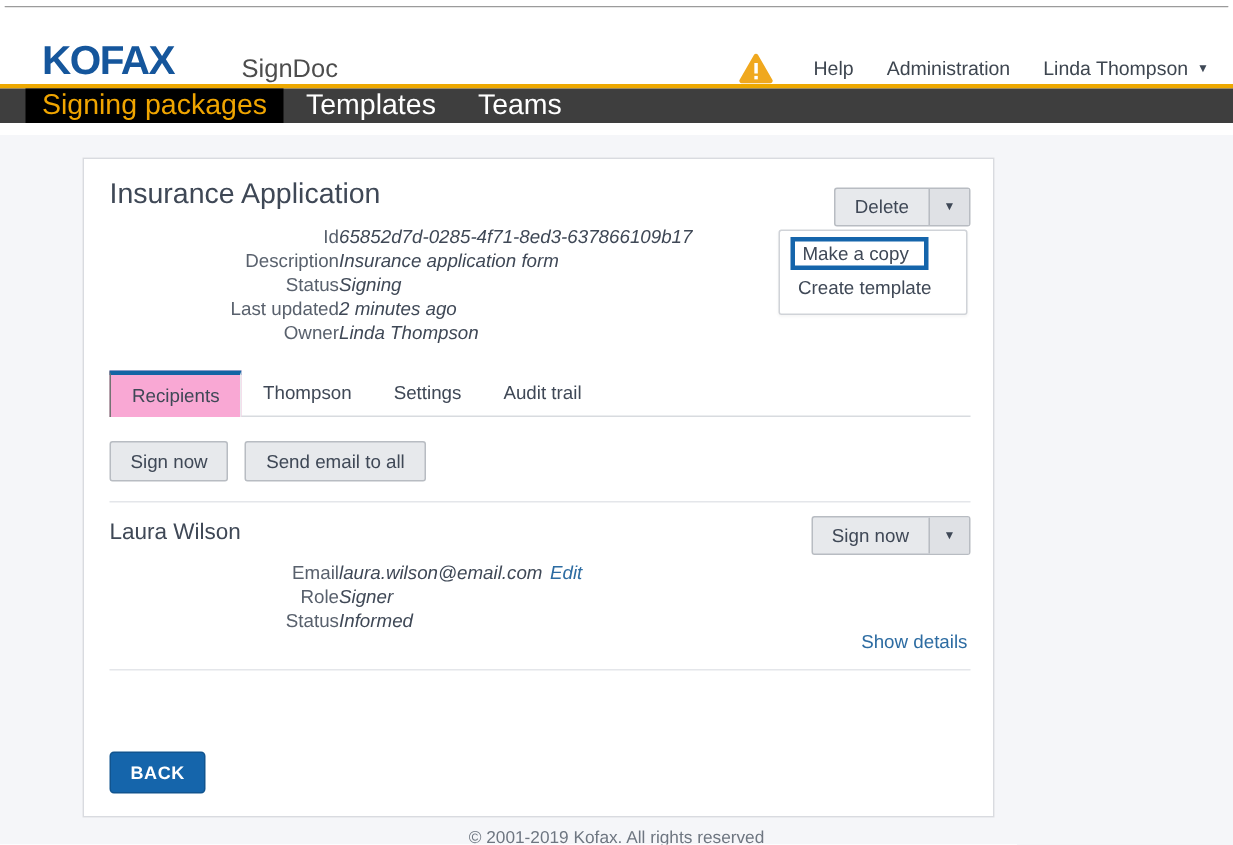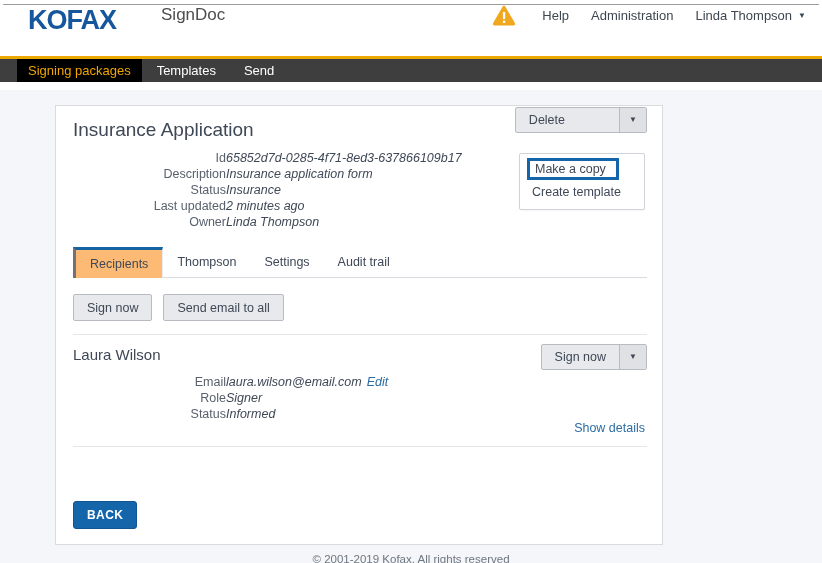--- a/index.html
+++ b/index.html
@@ -19,31 +19,31 @@
     --divider:#e4e6ea;
   }
   *{box-sizing:border-box;margin:0;padding:0;}
   html,body{width:822px;height:563px;overflow:hidden;}
   body{font-family:"Liberation Sans","DejaVu Sans",sans-serif;background:#ffffff;position:relative;color:var(--text-dark);}
 
   
   .top-hairline{position:absolute;top:4px;left:3px;right:3px;height:1px;background:#9b9b9b;border-radius:1px;}
 
   
-  .header{position:absolute;top:5px;left:0;right:0;height:51px;background:#fff;display:flex;align-items:flex-start;padding:0 16px 0 28px;}
+  .header{position:absolute;top:5px;left:0;right:0;height:51px;background:#fff;display:flex;align-items:flex-end;padding:0 16px 0 28px;}
   .logo{font-size:27px;font-weight:800;letter-spacing:-1px;color:var(--brand-blue);cursor:pointer;}
   .product{font-size:17px;color:#4d4d4d;margin-left:45px;}
   .header-right{margin-left:auto;display:flex;align-items:center;gap:22px;font-size:13px;color:#3e4650;}
   .header-link{cursor:pointer;}
   .user-menu{display:flex;align-items:center;gap:6px;cursor:pointer;}
   .caret{font-size:8px;color:#3f4856;line-height:1;}
 
   
   .gold-bar{position:absolute;top:56px;left:0;right:0;height:3px;background:var(--gold);}
-  .nav{position:absolute;top:59px;left:0;right:0;height:23px;background:var(--nav-bg);display:flex;align-items:stretch;padding-left:17px;font-size:13px;}
+  .nav{position:absolute;top:59px;left:0;right:0;height:23px;background:var(--nav-bg);display:flex;align-items:stretch;padding-left:17px;font-size:19px;}
   .nav-item{display:flex;align-items:center;padding:0 13px;color:#ffffff;cursor:pointer;}
   .nav-item.active{background:var(--nav-active-bg);color:var(--nav-active-text);padding:0 11px;}
   .nav-item + .nav-item{margin-left:2px;}
 
   
   .main{position:absolute;top:90px;left:0;right:0;height:473px;background:#f5f6f9;}
   .card{position:absolute;top:15px;left:55px;width:608px;height:440px;background:#ffffff;border:1px solid var(--card-border);}
 
   .pkg-title{position:absolute;top:13px;left:17px;font-size:19px;color:var(--text-dark);}
 
@@ -51,33 +51,33 @@
   .pkg-details{top:44px;}
   .detail-row{display:flex;}
   .detail-label{width:153px;text-align:right;color:var(--text-label);flex:none;}
   .detail-value{color:var(--text-dark);white-space:nowrap;font-style:italic;}
   .inline-link{color:var(--link-blue);margin-left:5px;cursor:pointer;text-decoration:none;}
 
   
   .split-btn{position:absolute;right:15px;display:flex;height:26px;border:1px solid var(--btn-border);border-radius:2px;background:var(--btn-bg);font-size:12.5px;color:var(--text-dark);}
   .split-main{display:flex;align-items:center;padding:0 13px;cursor:pointer;}
   .split-caret{display:flex;align-items:center;justify-content:center;width:27px;border-left:1px solid var(--btn-border);cursor:pointer;background:#dfe1e5;}
-  .delete-split{top:1px;gap:41px;}
+  .delete-split{top:19px;}
   .recipient-split{top:238px;}
 
   
   .dropdown{position:absolute;top:47px;right:17px;width:126px;height:57px;background:#fff;border:1px solid #d0d3d8;border-radius:2px;box-shadow:0 1px 2px rgba(0,0,0,.04);z-index:5;font-size:12.5px;}
   .menu-item-highlight{position:absolute;top:4px;left:7px;width:92px;height:22px;border:3px solid var(--accent-blue);display:flex;align-items:center;cursor:pointer;}
   .menu-item-highlight span{padding-left:5px;white-space:nowrap;}
   .menu-item{position:absolute;top:31px;left:12px;cursor:pointer;white-space:nowrap;}
 
   
   .tabs{position:absolute;top:141px;left:17px;right:15px;display:flex;border-bottom:1px solid #d8dbdf;height:31px;font-size:12.5px;}
   .tab{display:flex;align-items:center;padding:0 14px;color:var(--text-dark);cursor:pointer;}
-  .tab.active{border-top:3px solid #1464a4;border-left:3px solid #737373;border-right:1px solid #e9ebee;background:#fdba74;margin-bottom:-1px;}
+  .tab.active{border-top:3px solid #1464a4;border-left:1px solid #737373;border-right:1px solid #e9ebee;background:#f9a8d4;margin-bottom:-1px;}
 
   
   .action-row{position:absolute;top:188px;left:17px;display:flex;gap:11px;}
   .btn{height:27px;display:inline-flex;align-items:center;padding:0 13px;background:var(--btn-bg);border:1px solid var(--btn-border);border-radius:2px;font-size:12.5px;color:var(--text-dark);cursor:pointer;}
 
   .divider{position:absolute;left:17px;right:15px;height:1px;background:var(--divider);}
   .divider-1{top:228px;}
   .divider-2{top:340px;}
 
   .recipient-name{position:absolute;top:240px;left:17px;font-size:15px;color:var(--text-dark);}
@@ -114,40 +114,40 @@
       <span class="caret">▼</span>
     </span>
   </div>
 </div>
 
 <div class="gold-bar"></div>
 
 <div class="nav">
   <div class="nav-item active">Signing packages</div>
   <div class="nav-item">Templates</div>
-  <div class="nav-item">Send</div>
+  <div class="nav-item">Teams</div>
 </div>
 
 <div class="main">
   <div class="card">
 
     <div class="pkg-title">Insurance Application</div>
 
     <div class="details pkg-details">
       <div class="detail-row">
         <div class="detail-label">Id</div>
         <div class="detail-value">65852d7d-0285-4f71-8ed3-637866109b17</div>
       </div>
       <div class="detail-row">
         <div class="detail-label">Description</div>
         <div class="detail-value">Insurance application form</div>
       </div>
       <div class="detail-row">
         <div class="detail-label">Status</div>
-        <div class="detail-value">Insurance</div>
+        <div class="detail-value">Signing</div>
       </div>
       <div class="detail-row">
         <div class="detail-label">Last updated</div>
         <div class="detail-value">2 minutes ago</div>
       </div>
       <div class="detail-row">
         <div class="detail-label">Owner</div>
         <div class="detail-value">Linda Thompson</div>
       </div>
     </div>

